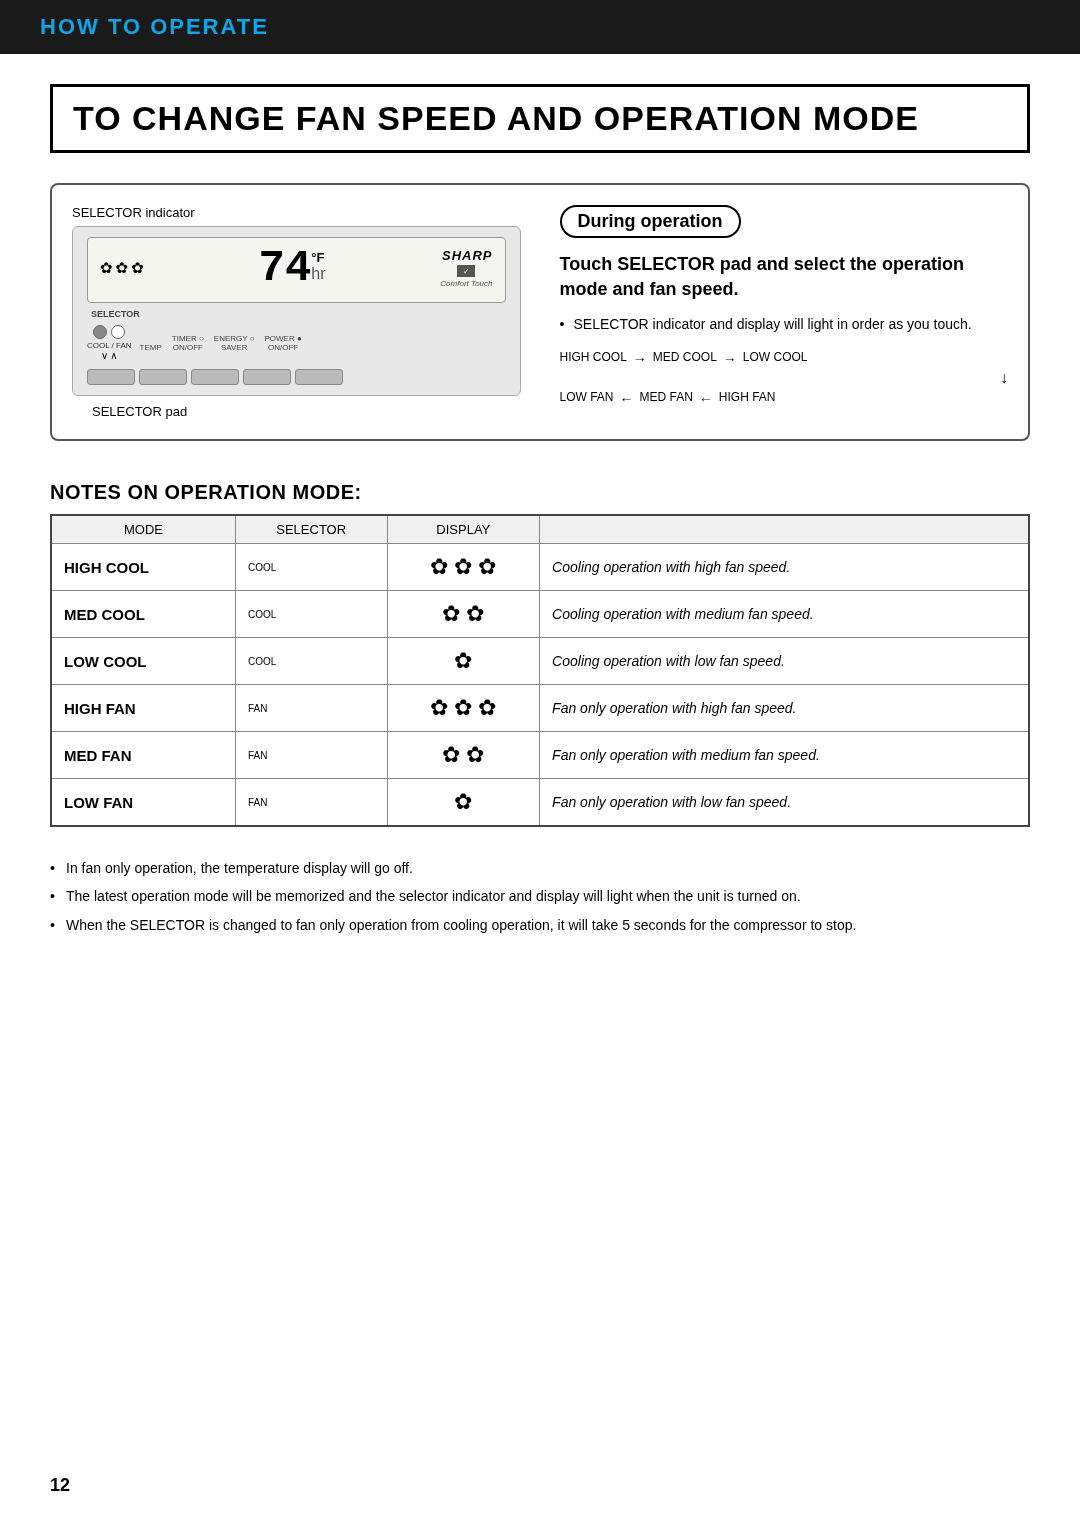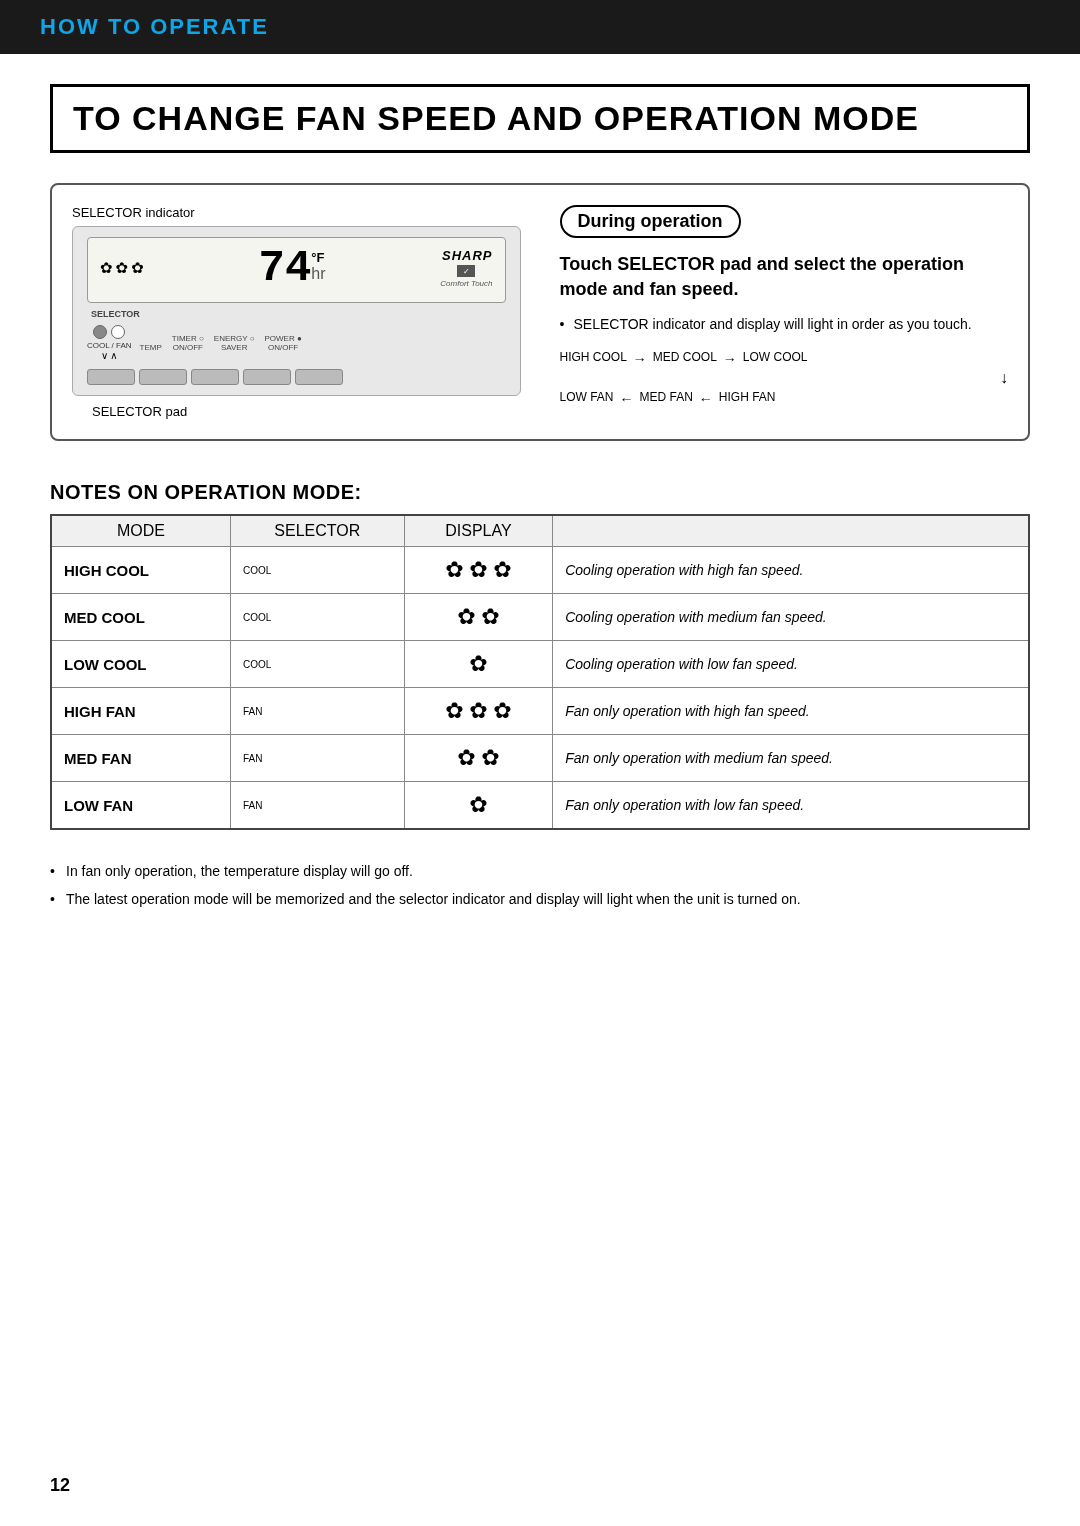--- a/index.html
+++ b/index.html
@@ -143,21 +143,21 @@
 
     
     .op-table {
       width: 100%;
       border-collapse: collapse;
       border: 2px solid #444;
     }
     .op-table th {
       border: 1px solid #888;
       padding: 6px 10px;
-      font-size: 16px;
+      font-size: 13px;
       font-weight: normal;
       text-align: center;
       background: #f0f0f0;
       text-transform: uppercase;
     }
     .op-table td {
       border: 1px solid #888;
       padding: 10px 12px;
       font-size: 14px;
       vertical-align: middle;
@@ -426,17 +426,18 @@
             <td class="display-cell"><span class="fan-icon">✿</span> </td>
             <td class="desc-cell">Fan only operation with low fan speed.</td>
           </tr>
         </tbody>
     </table>
   </div>
 
   <div class="footer-notes">
     <div class="footer-note">In fan only operation, the temperature display will go off.</div>
     <div class="footer-note">The latest operation mode will be memorized and the selector indicator and display will light when the unit is turned on.</div>
+    <div class="footer-note">When the SELECTOR is changed to fan only operation from cooling  operation, it will take 5 seconds for the compressor to stop.</div>
   </div>
 
 </div>
 
 <div class="page-number">12</div>
 
 </body></html>

